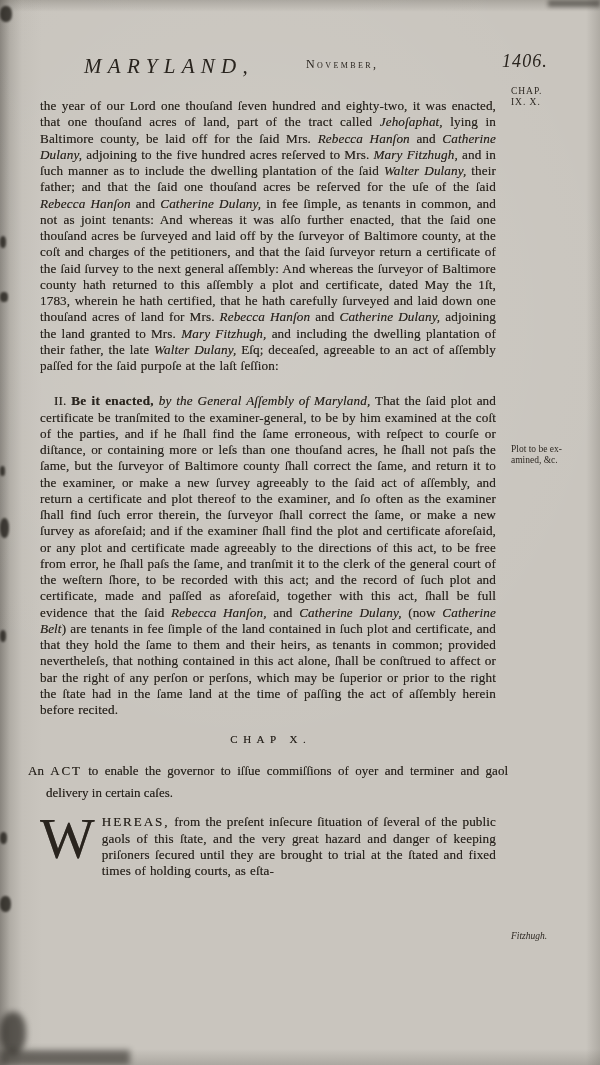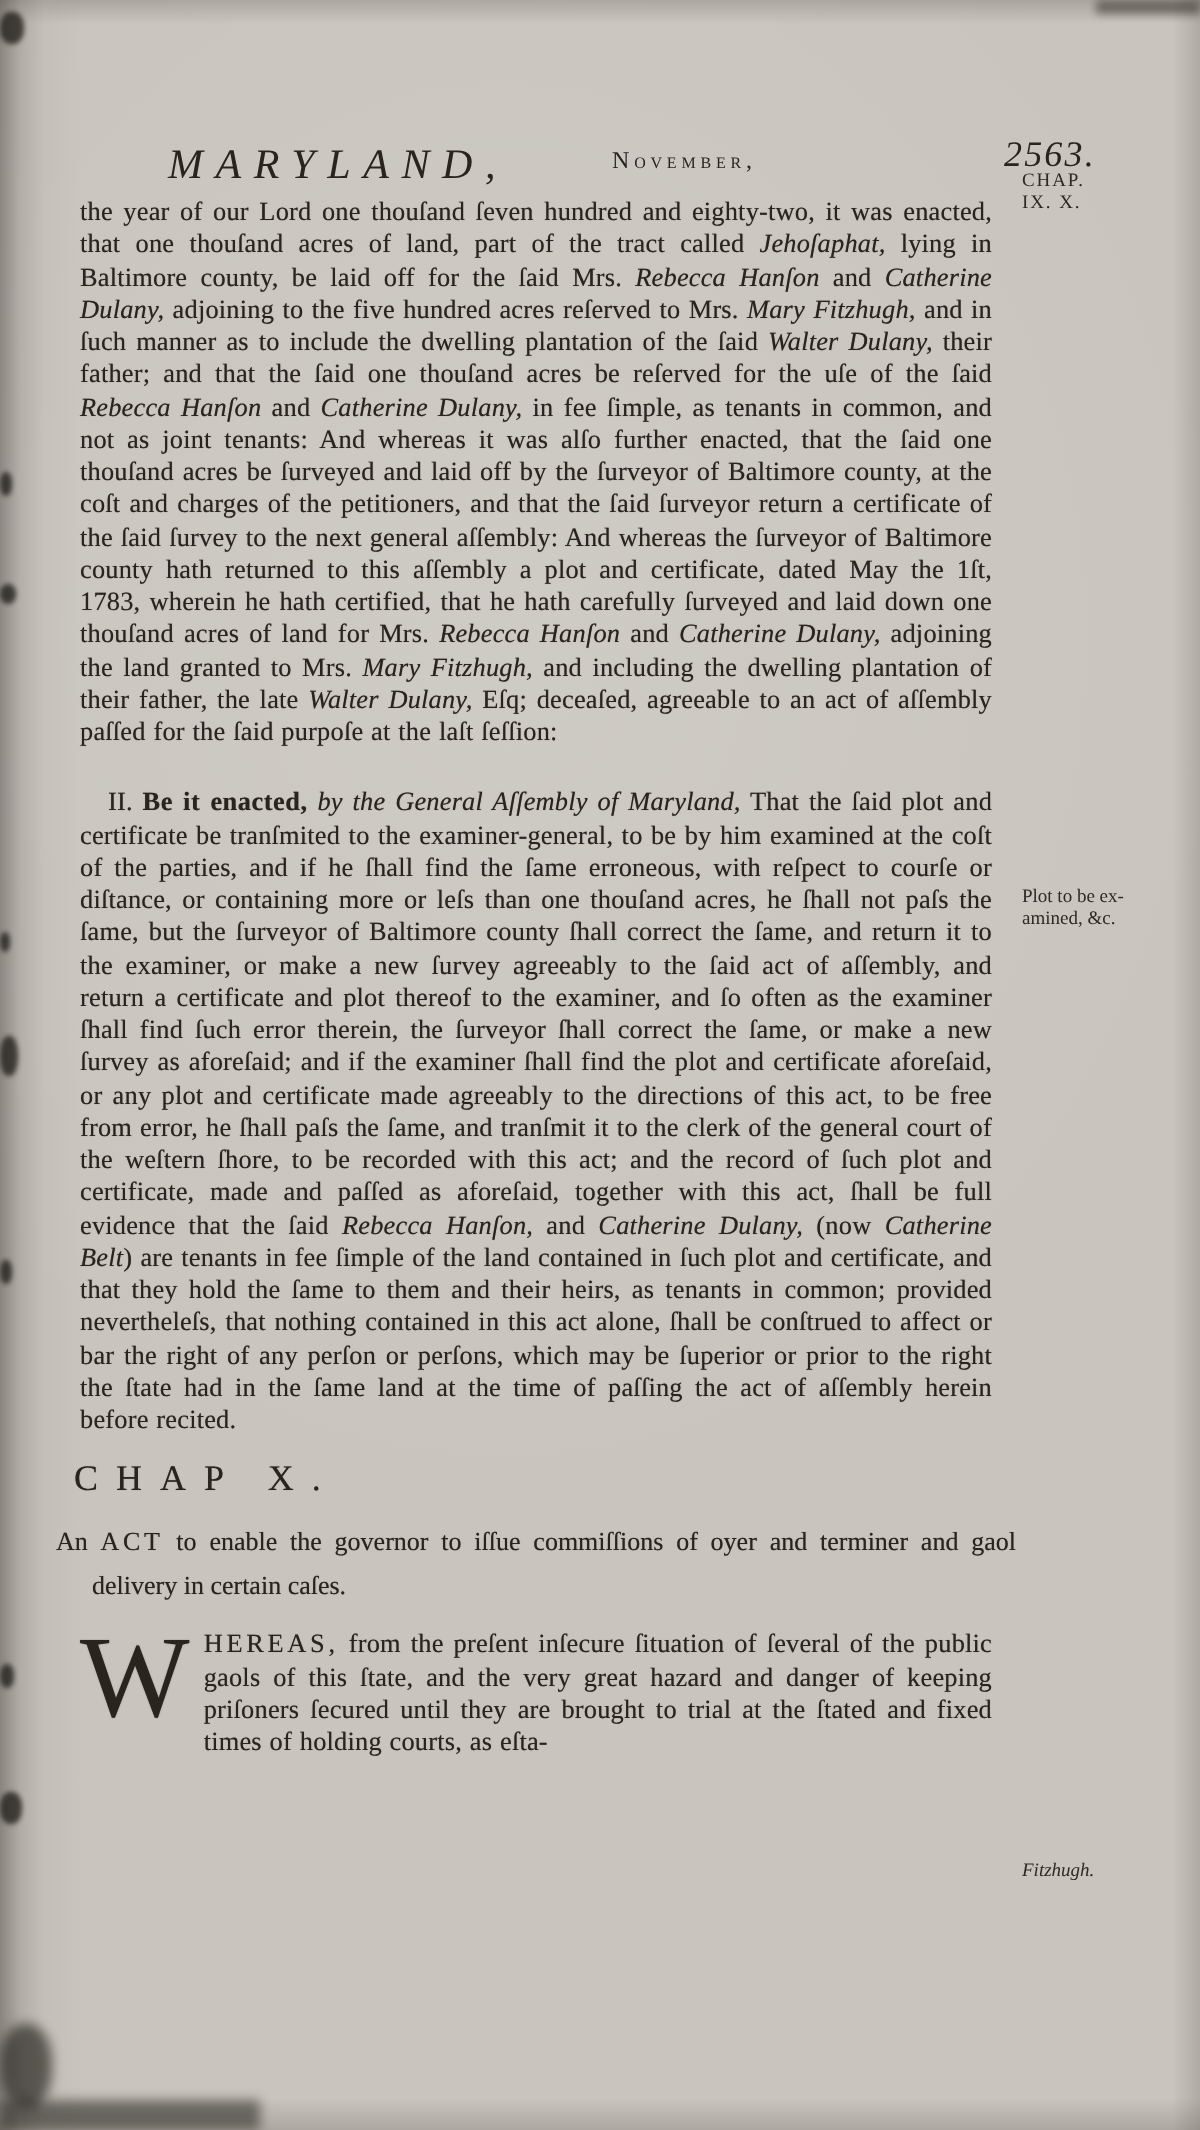--- a/index.html
+++ b/index.html
@@ -16,21 +16,21 @@
     color: #29241e;
     background:
       radial-gradient(ellipse 90% 60% at 42% 30%, rgba(255,255,255,0.10), rgba(255,255,255,0) 70%),
       linear-gradient(90deg, rgba(40,36,30,0.40) 0px, rgba(90,86,78,0.22) 10px, rgba(150,146,138,0.10) 22px, rgba(0,0,0,0) 42px),
       linear-gradient(270deg, rgba(70,66,58,0.20) 0px, rgba(0,0,0,0) 14px),
       linear-gradient(180deg, rgba(70,66,58,0.24) 0px, rgba(0,0,0,0) 12px),
       linear-gradient(0deg, rgba(70,66,58,0.22) 0px, rgba(0,0,0,0) 16px),
       #c9c5be;
   }
   
-  .page-header { position: absolute; top: 66px; left: 0; width: 484px; height: 32px; }
+  .page-header { position: absolute; top: 50px; left: 0; width: 484px; height: 32px; }
   .hd-state {
     position: absolute; left: 84px; top: 4px;
     font-style: italic; font-size: 21px; letter-spacing: 0.30em; white-space: nowrap;
   }
   .hd-month {
     position: absolute; left: 306px; top: 7px;
     font-variant: small-caps; font-size: 12px; letter-spacing: 0.20em; white-space: nowrap;
   }
   .hd-year {
     position: absolute; left: 502px; top: 1px;
@@ -49,22 +49,22 @@
   .body-para {
     margin: 12px;
     font-size: 13.2px; line-height: 16.25px;
     text-align: justify;
     letter-spacing: 0.1px; word-spacing: 0.5px;
     text-shadow: 0 0 0.4px rgba(40,35,28,0.55);
   }
   .p-section2 { margin-top: 19px; text-indent: 14px; }
   .chap-heading {
     margin: 4px 0 0 0; padding-left: 0.5em;
-    font-weight: normal;
-    font-size: 18px; line-height: 18px; letter-spacing: 0.50em;
+    text-align: center; font-weight: normal;
+    font-size: 11px; line-height: 18px; letter-spacing: 0.50em;
     text-shadow: 0 0 0.4px rgba(40,35,28,0.55);
   }
   .act-title {
     margin: 12px 0 0 0; padding-left: 18px; text-indent: -18px;
     font-size: 13px; line-height: 22px; text-align: justify;
     text-shadow: 0 0 0.4px rgba(40,35,28,0.55);
   }
   .p-preamble { margin-top: 10px; }
   .dropcap {
     float: left;
@@ -112,21 +112,21 @@
   <div class="smudge sm6"></div>
   <div class="smudge sm7"></div>
   <div class="smudge sm8"></div>
   <div class="smudge sm9"></div>
   <div class="smudge sm10"></div>
   <div class="smudge sm11"></div>
 
   <div class="page-header">
     <span class="hd-state">MARYLAND,</span>
     <span class="hd-month">November,</span>
-    <span class="hd-year">2563.</span>
+    <span class="hd-year">1406.</span>
   </div>
 
   <div class="margin-note mn-chapter">
     <div>CHAP.</div>
     <div>IX. X.</div>
   </div>
   <div class="margin-note mn-plot">
     <div>Plot to be ex-</div>
     <div>amined, &amp;c.</div>
   </div>

